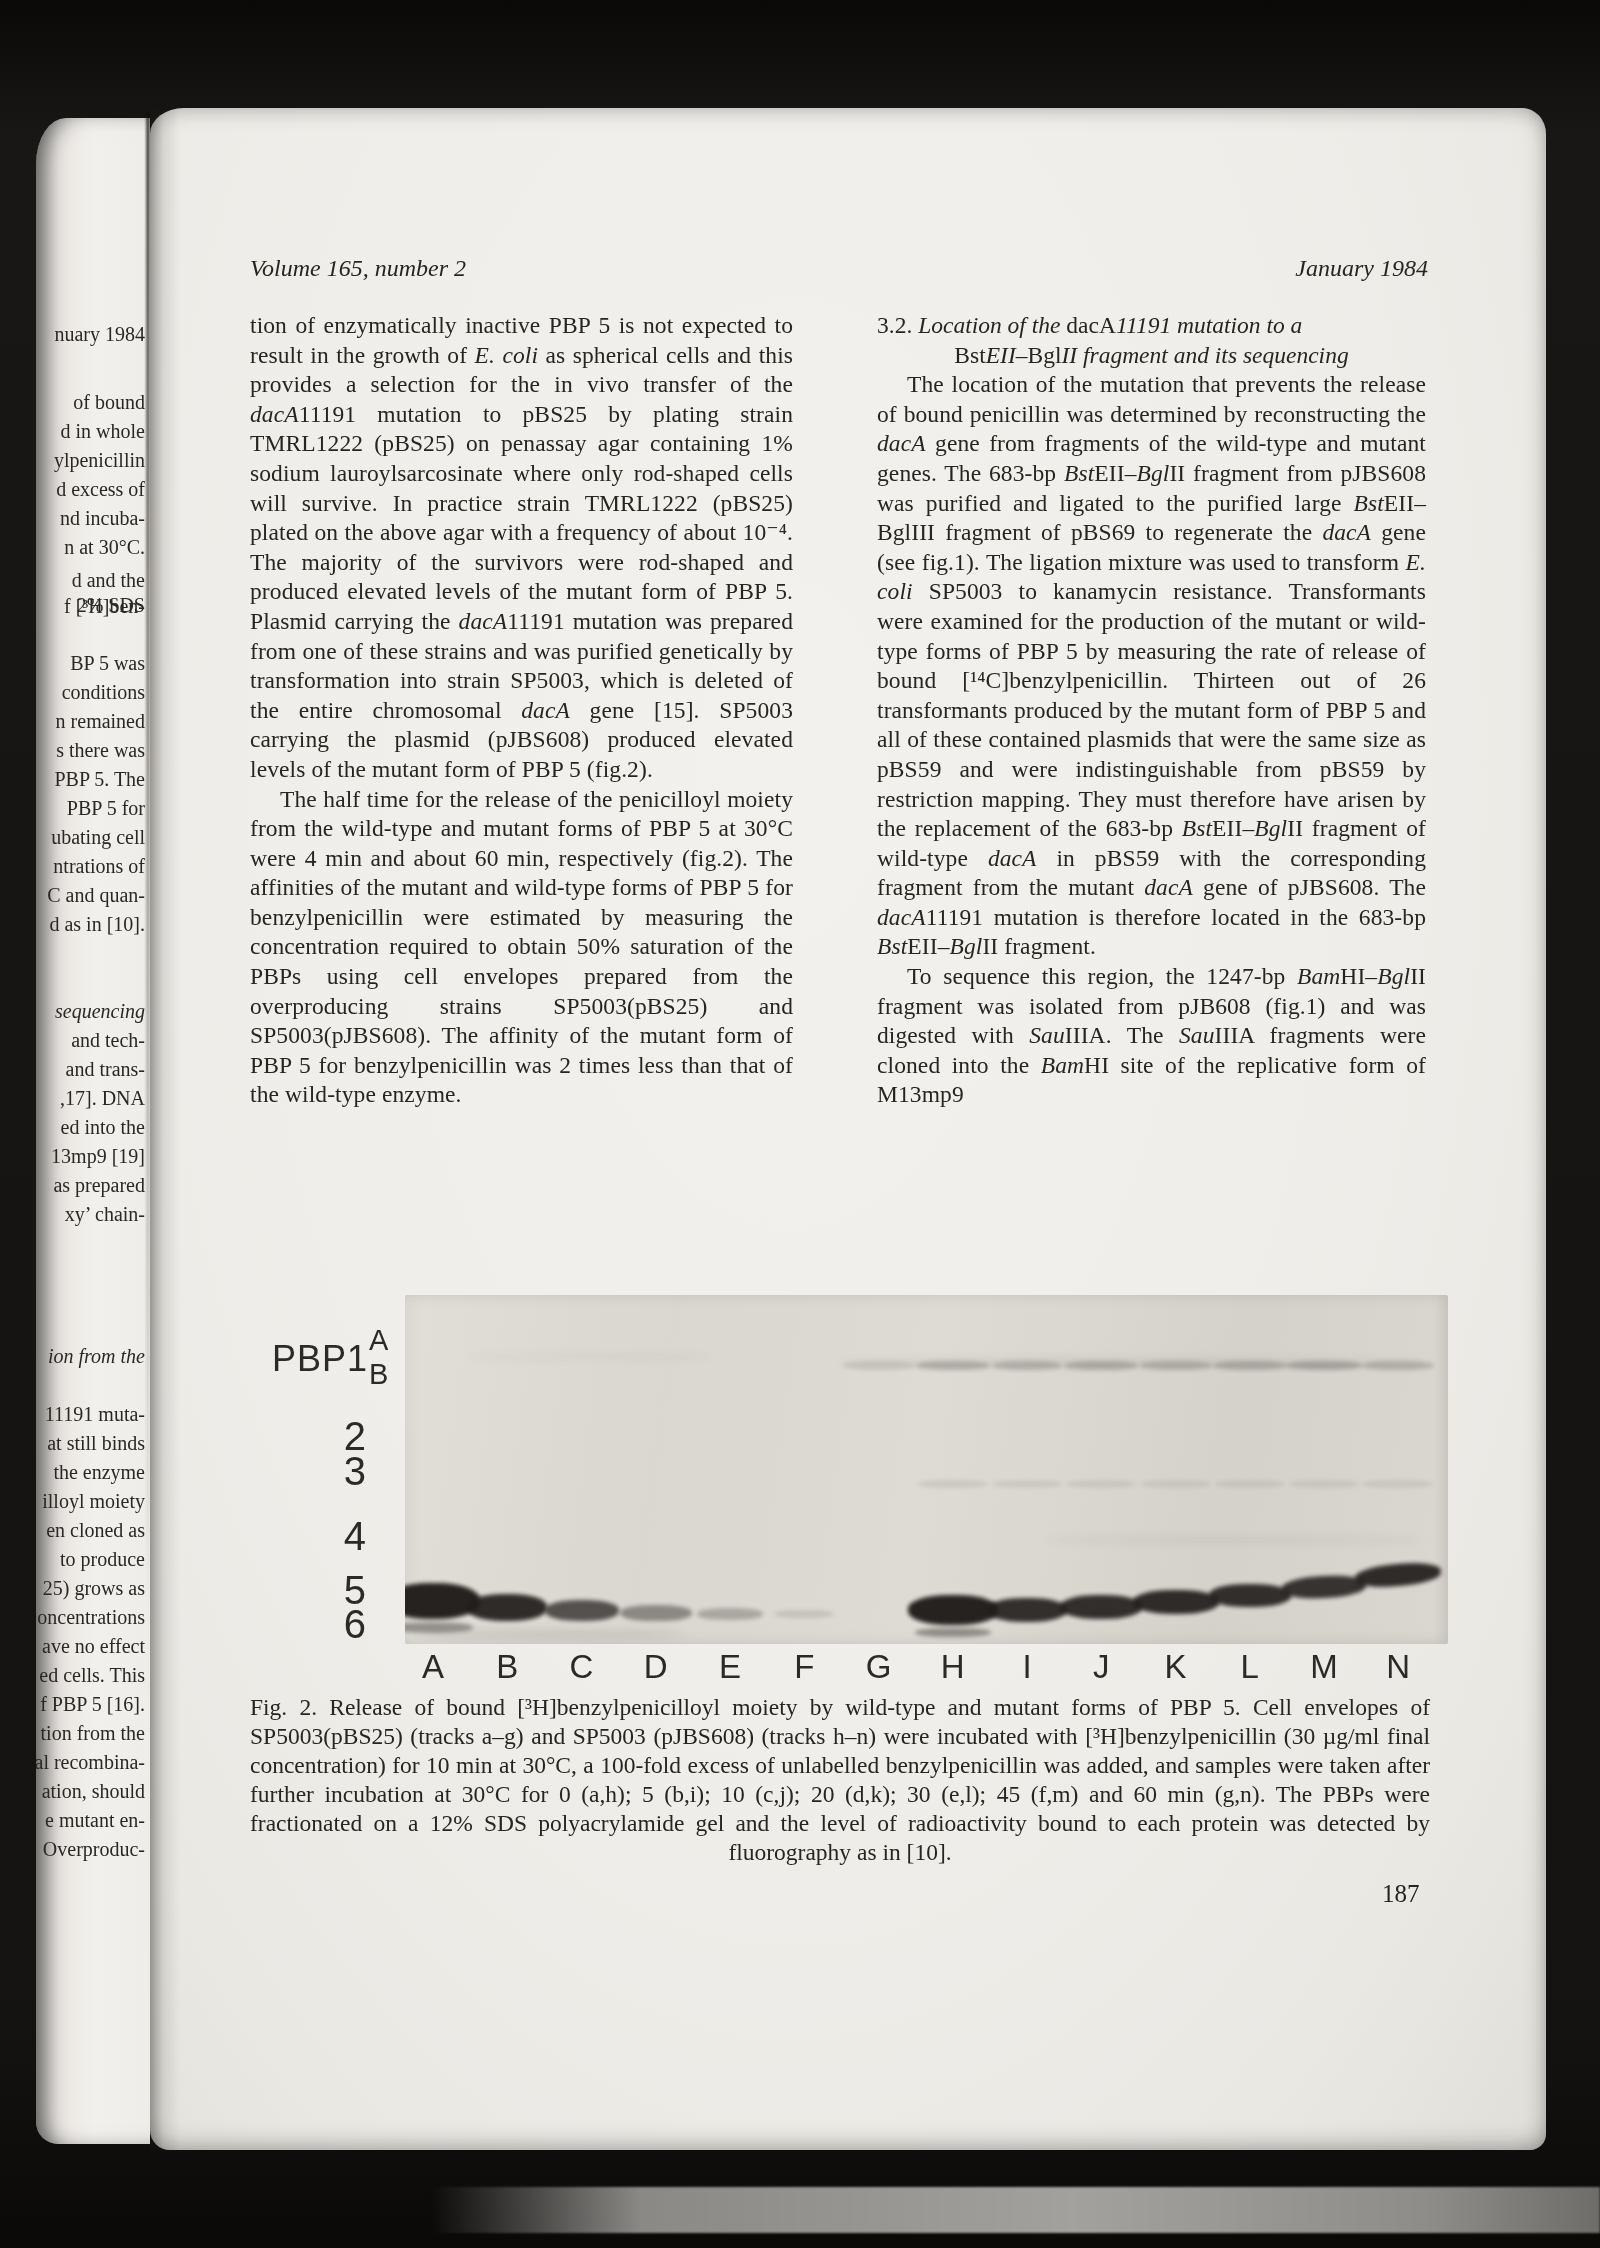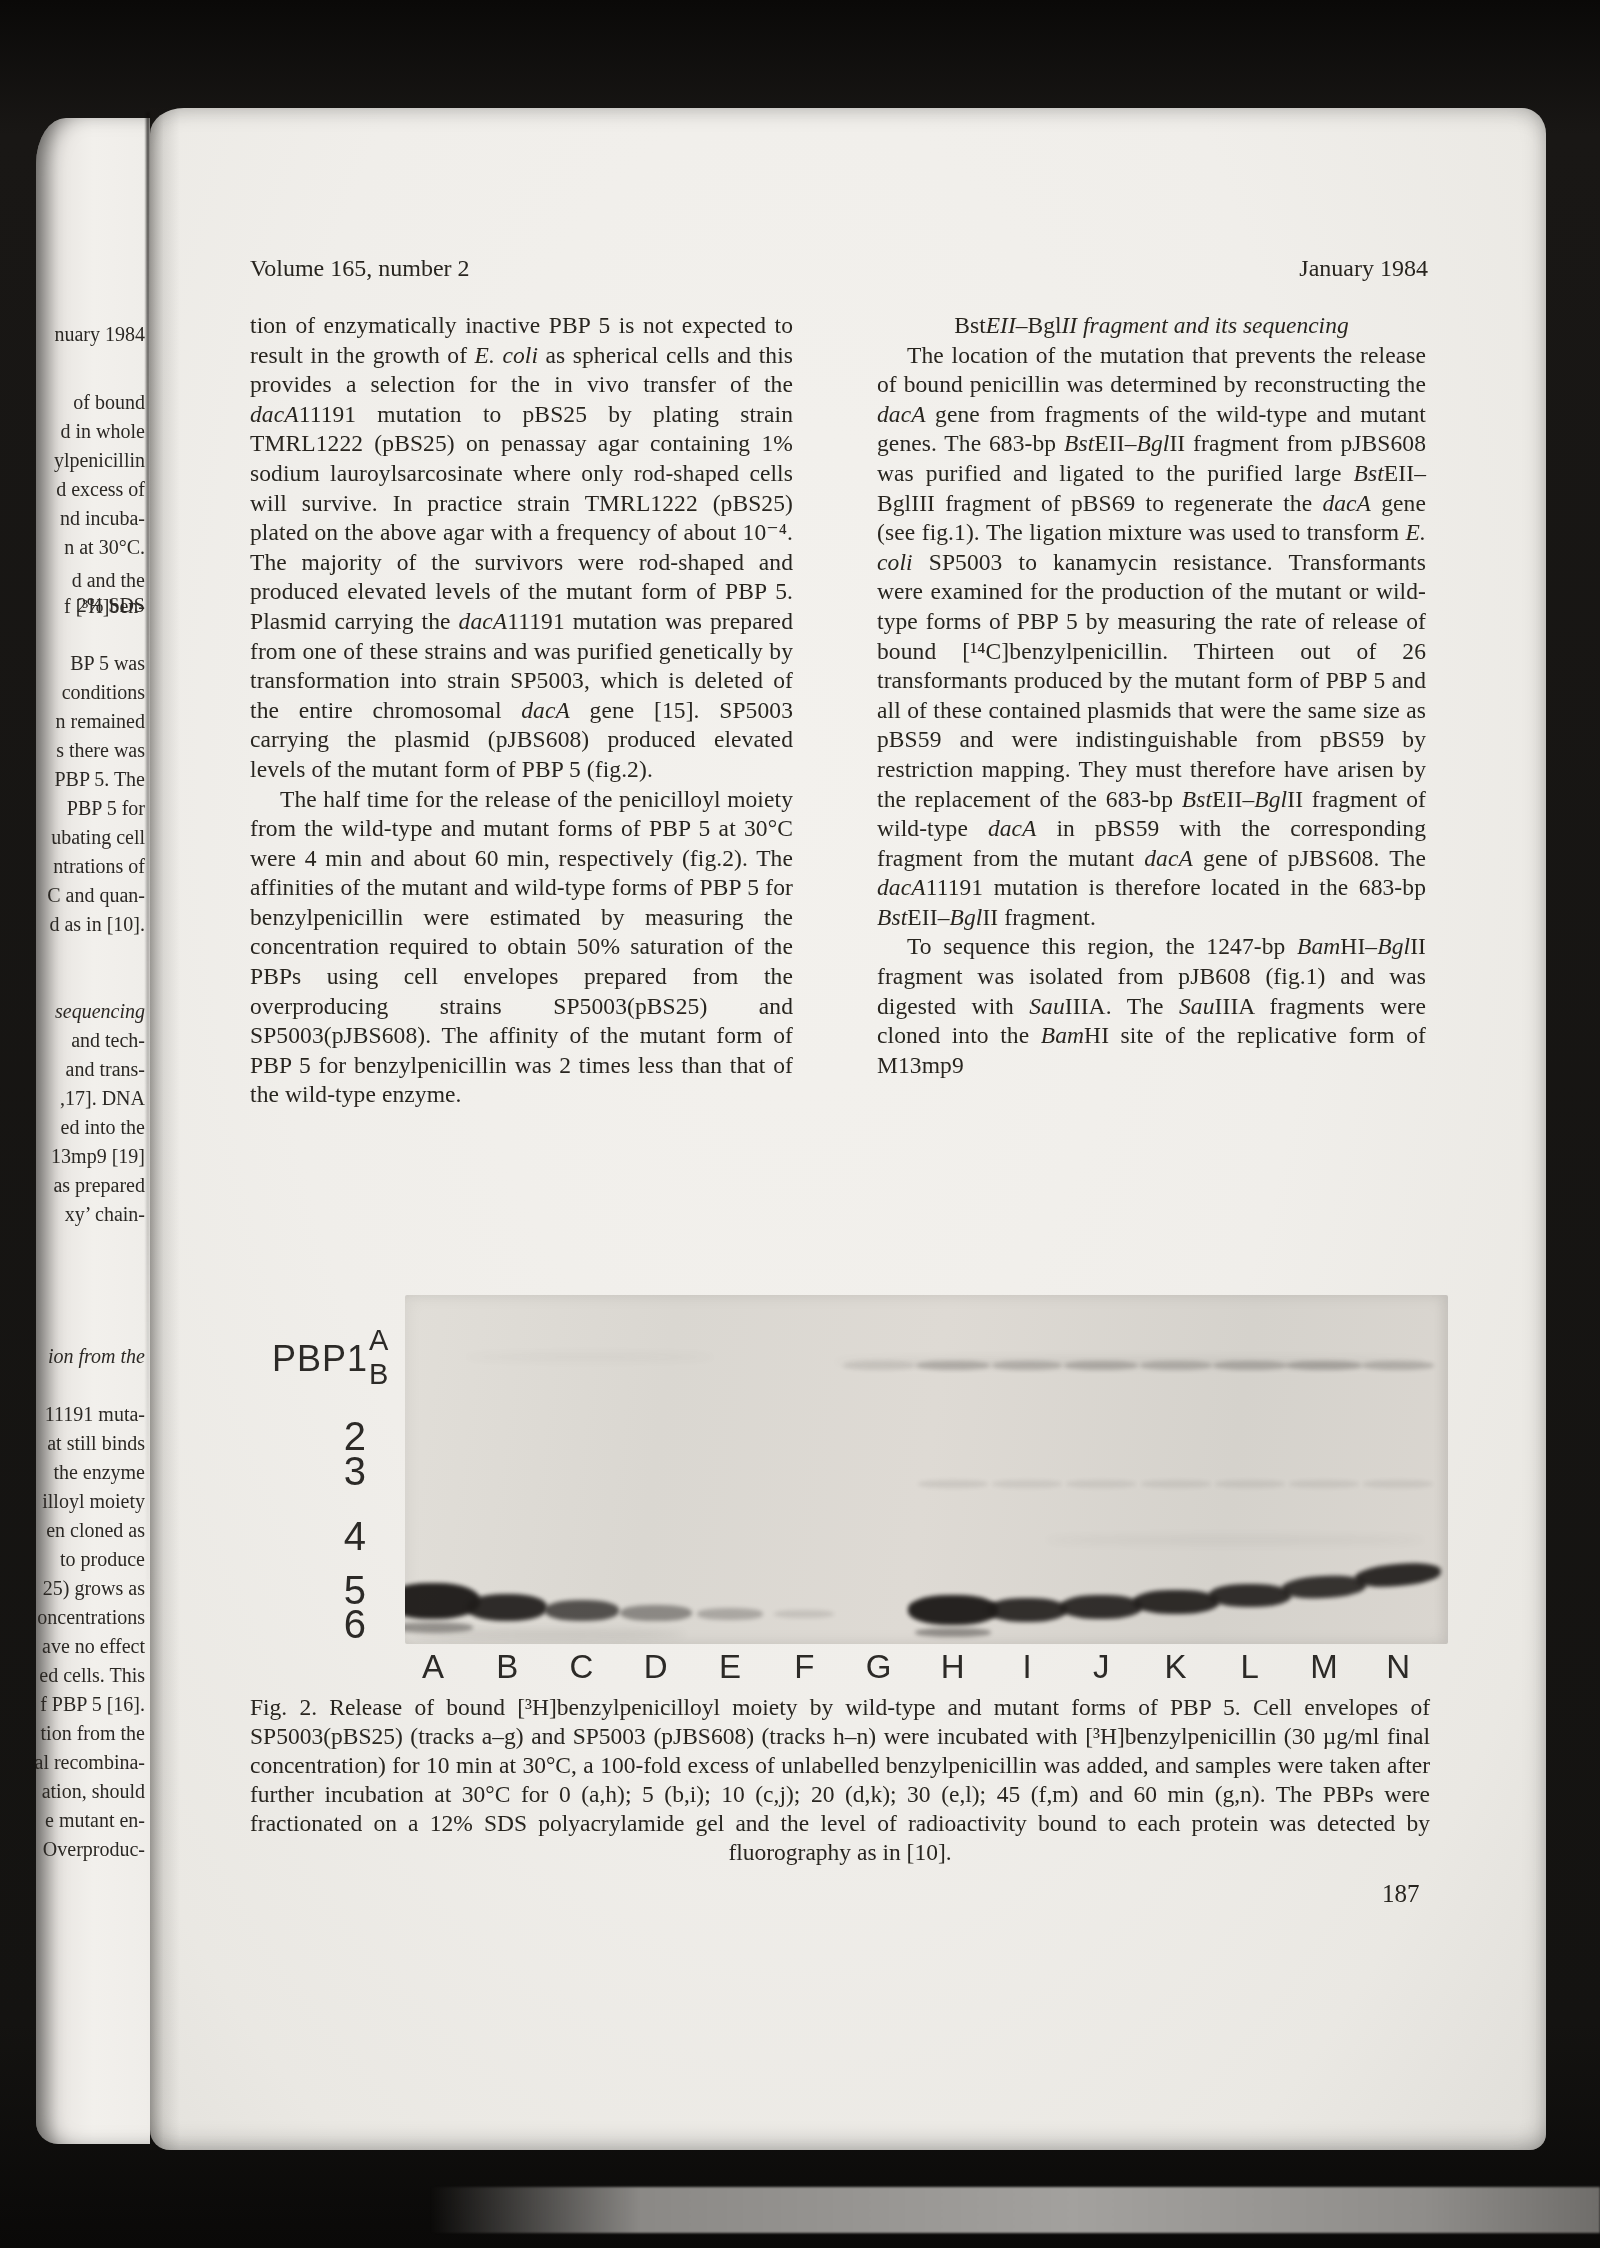--- a/index.html
+++ b/index.html
@@ -17,21 +17,21 @@
     filter:blur(1px);}
 
   
   .paper{position:absolute;left:150px;top:108px;width:1396px;height:2042px;color:#28251f;
     background:radial-gradient(ellipse at 46% 32%,#f3f1ed 0%,#f0eeea 50%,#eae8e3 82%,#e0ded9 100%);
     border-radius:34px 24px 16px 20px / 26px 26px 16px 20px;
     box-shadow:inset 0 14px 22px -12px rgba(0,0,0,.20),inset -10px 0 24px -10px rgba(0,0,0,.22),inset 0 -16px 26px -14px rgba(0,0,0,.30);}
   .gutter-shadow{position:absolute;left:150px;top:108px;width:30px;height:2042px;pointer-events:none;
     background:linear-gradient(to right,rgba(25,22,18,.34),rgba(25,22,18,.10) 45%,rgba(25,22,18,0));}
 
-  .hdr{position:absolute;top:147px;font-size:24px;white-space:nowrap;}
+  .hdr{position:absolute;top:147px;font-size:24px;white-space:nowrap;font-style:italic;}
   .hdr-left{left:100px;}
   .hdr-center{left:0;right:0;text-align:center;}
   .hdr-right{right:118px;}
 
   .col{position:absolute;top:203px;}
   .col-left{left:100px;width:543px;}
   .col-right{left:727px;width:549px;}
   .para{margin:0;text-align:justify;font-size:23.5px;line-height:29.6px;letter-spacing:.1px;}
   .indent{text-indent:30px;}
   .h-line1{font-size:23.5px;line-height:29.6px;white-space:nowrap;}
@@ -125,20 +125,21 @@
 
     <div class="hdr hdr-left">Volume 165, number 2</div>
     <div class="hdr hdr-right">January 1984</div>
 
     <div class="col col-left">
       <p class="para"><span>tion of enzymatically inactive PBP 5 is not expected to result in the growth of </span><span style="font-style: italic;">E. coli</span><span> as spherical cells and this provides a selection for the in vivo transfer of the </span><span style="font-style: italic;">dacA</span><span>11191 mutation to pBS25 by plating strain TMRL1222 (pBS25) on penassay agar containing 1% sodium lauroylsarcosinate where only rod-shaped cells will survive. In practice strain TMRL1222 (pBS25) plated on the above agar with a frequency of about 10⁻⁴. The majority of the survivors were rod-shaped and produced elevated levels of the mutant form of PBP 5. Plasmid carrying the </span><span style="font-style: italic;">dacA</span><span>11191 mutation was prepared from one of these strains and was purified genetically by transformation into strain SP5003, which is deleted of the entire chromosomal </span><span style="font-style: italic;">dacA</span><span> gene [15]. SP5003 carrying the plasmid (pJBS608) produced elevated levels of the mutant form of PBP 5 (fig.2).</span></p>
       <p class="para indent"><span>The half time for the release of the penicilloyl moiety from the wild-type and mutant forms of PBP 5 at 30°C were 4 min and about 60 min, respectively (fig.2). The affinities of the mutant and wild-type forms of PBP 5 for benzylpenicillin were estimated by measuring the concentration required to obtain 50% saturation of the PBPs using cell envelopes prepared from the overproducing strains SP5003(pBS25) and SP5003(pJBS608). The affinity of the mutant form of PBP 5 for benzylpenicillin was 2 times less than that of the wild-type enzyme.</span></p>
     </div>
 
     <div class="col col-right">
+      <div class="h-line1"><span>3.2. </span><span style="font-style: italic;">Location of the </span><span>dacA</span><span style="font-style: italic;">11191 mutation to a</span></div>
       <div class="h-line2"><span>Bst</span><span style="font-style: italic;">EII</span><span>–Bgl</span><span style="font-style: italic;">II fragment and its sequencing</span></div>
       <p class="para indent"><span>The location of the mutation that prevents the release of bound penicillin was determined by reconstructing the </span><span style="font-style: italic;">dacA</span><span> gene from fragments of the wild-type and mutant genes. The 683-bp </span><span style="font-style: italic;">Bst</span><span>EII–</span><span style="font-style: italic;">Bgl</span><span>II fragment from pJBS608 was purified and ligated to the purified large </span><span style="font-style: italic;">Bst</span><span>EII–BglIII fragment of pBS69 to regenerate the </span><span style="font-style: italic;">dacA</span><span> gene (see fig.1). The ligation mixture was used to transform </span><span style="font-style: italic;">E. coli</span><span> SP5003 to kanamycin resistance. Transformants were examined for the production of the mutant or wild-type forms of PBP 5 by measuring the rate of release of bound [¹⁴C]benzylpenicillin. Thirteen out of 26 transformants produced by the mutant form of PBP 5 and all of these contained plasmids that were the same size as pBS59 and were indistinguishable from pBS59 by restriction mapping. They must therefore have arisen by the replacement of the 683-bp </span><span style="font-style: italic;">Bst</span><span>EII–</span><span style="font-style: italic;">Bgl</span><span>II fragment of wild-type </span><span style="font-style: italic;">dacA</span><span> in pBS59 with the corresponding fragment from the mutant </span><span style="font-style: italic;">dacA</span><span> gene of pJBS608. The </span><span style="font-style: italic;">dacA</span><span>11191 mutation is therefore located in the 683-bp </span><span style="font-style: italic;">Bst</span><span>EII–</span><span style="font-style: italic;">Bgl</span><span>II fragment.</span></p>
       <p class="para indent"><span>To sequence this region, the 1247-bp </span><span style="font-style: italic;">Bam</span><span>HI–</span><span style="font-style: italic;">Bgl</span><span>II fragment was isolated from pJB608 (fig.1) and was digested with </span><span style="font-style: italic;">Sau</span><span>IIIA. The </span><span style="font-style: italic;">Sau</span><span>IIIA fragments were cloned into the </span><span style="font-style: italic;">Bam</span><span>HI site of the replicative form of M13mp9</span></p>
     </div>
 
     <div class="gel" id="gel">
       <div class="smear smear-1"></div>
       <div class="smear smear-2"></div>
       <div class="smear smear-3"></div>
       <div class="smear smear-4"></div>

